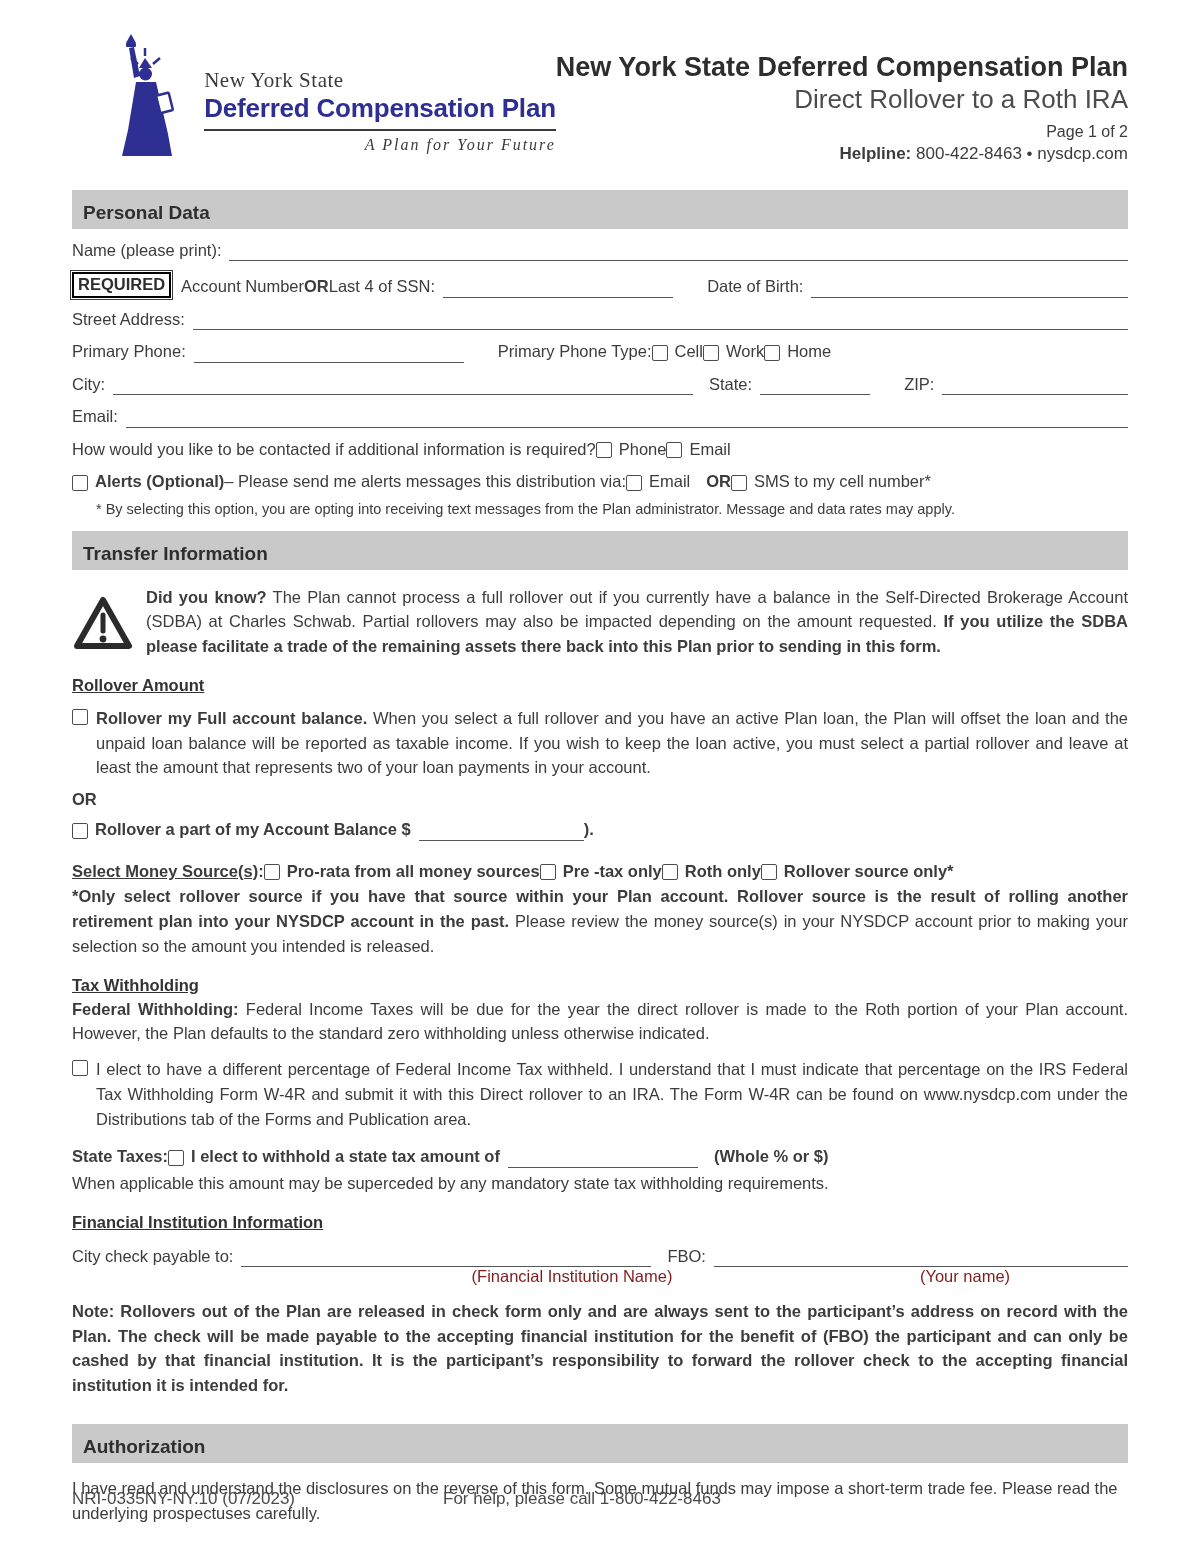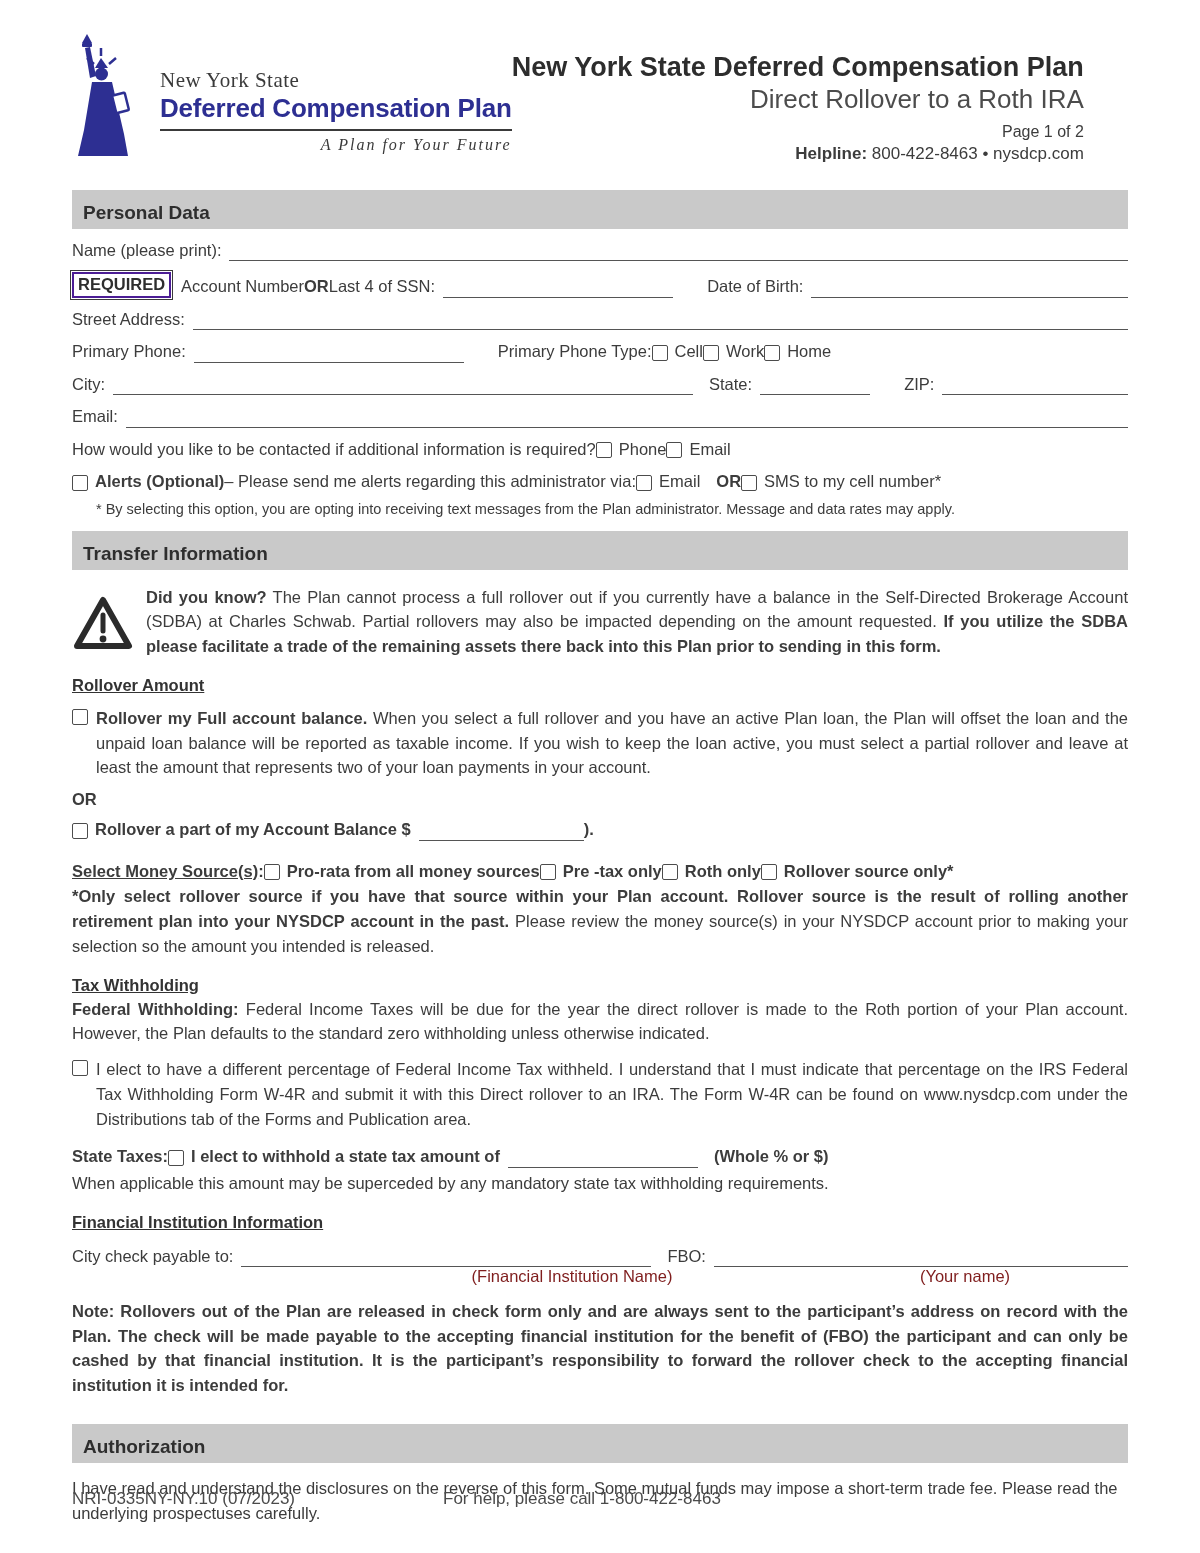--- a/index.html
+++ b/index.html
@@ -1,21 +1,21 @@
 <!DOCTYPE html>
 <html><head>
 <meta charset="utf-8">
 <style>
   *{margin:0;padding:0;box-sizing:border-box}
   html,body{background:#ffffff}
   body{width:1200px;font-family:"Liberation Sans",sans-serif;color:#3c3c3c}
   .page{width:1200px;height:1553px;position:relative;padding:34px 72px 0 72px;overflow:hidden;background:#fff}
 
   
-  .hdr{display:flex;justify-content:flex-start;align-items:flex-start}
+  .hdr{display:flex;justify-content:flex-end;align-items:flex-start}
   .logo{display:flex;align-items:flex-start;gap:12px}
   .logo-text{margin-top:34px}
   .lt1{font-family:"Liberation Serif",serif;font-size:21px;color:#3a3a3a;letter-spacing:.5px}
   .lt2{font-size:26px;font-weight:700;color:#2d2f92;margin-top:0px;letter-spacing:-.2px}
   .lt-rule{border-top:2.5px solid #3a3a3a;margin:5px 0 5px 0}
   .lt3{font-family:"Liberation Serif",serif;font-style:italic;font-size:16px;color:#3a3a3a;text-align:right;letter-spacing:2px}
   .hdr-right{text-align:right;margin-top:18px}
   .title{font-size:27px;font-weight:700;color:#2d2d2d}
   .subtitle{font-size:26px;font-weight:400;color:#4c4c4c;margin-top:1px}
   .pagenum{font-size:16px;color:#3c3c3c;margin-top:8px}
@@ -28,21 +28,21 @@
   
   .row{display:flex;align-items:flex-end;margin-top:11px;font-size:16.5px;line-height:1.3}
   .row span{white-space:nowrap}
   .fill{border-bottom:1.4px solid #555;height:20px;margin-left:8px}
   .grow{flex:1}
   .cb{width:16px;height:16px;border:1.7px solid #4c4c4c;border-radius:2px;display:inline-block;flex:none;background:#fff}
   .cb.inrow{margin:0 7px 2px 0;align-self:flex-end}
   .gap-l{margin-left:16px}
   .gap-xl{margin-left:34px}
 
-  .required-badge{font-weight:700;color:#2e2e2e;border:2px solid #4c1d95;outline:1px solid #3a3a3a;outline-offset:1px;padding:0 4px;margin-right:10px}
+  .required-badge{font-weight:700;color:#2e2e2e;border:2px solid #000000;outline:1px solid #3a3a3a;outline-offset:1px;padding:0 4px;margin-right:10px}
 
   .footnote{font-size:14.5px;color:#3c3c3c;margin:8px 0 0 24px}
 
   
   .para{font-size:16.5px;line-height:1.5;text-align:justify;margin-top:10px}
   .cbpara{display:flex;gap:8px;margin-top:11px}
   .cbpara .cb{margin-top:3px}
   .cbpara .txt{flex:1;font-size:16.5px;line-height:1.5;text-align:justify}
   .subhead{font-weight:700;text-decoration:underline;font-size:16.5px;margin-top:17px;color:#333}
 
@@ -142,21 +142,21 @@
     <span>How would you like to be contacted if additional information is required?</span>
     <span class="cb inrow gap-l"></span>
     <span>Phone</span>
     <span class="cb inrow gap-l"></span>
     <span>Email</span>
   </div>
 
   <div class="row">
     <span class="cb inrow"></span>
     <span class="b">Alerts (Optional)</span>
-    <span> – Please send me alerts regarding this administrator via:</span>
+    <span> – Please send me alerts messages this distribution via:</span>
     <span class="cb inrow gap-l"></span>
     <span>Email</span>
     <span class="b gap-l">OR</span>
     <span class="cb inrow gap-l"></span>
     <span>SMS to my cell number*</span>
   </div>
   <div class="footnote">* By selecting this option, you are opting into receiving text messages from the Plan administrator. Message and data rates may apply.</div>
 
   <div class="bar" style="margin-top:14px">Transfer Information</div>
 

